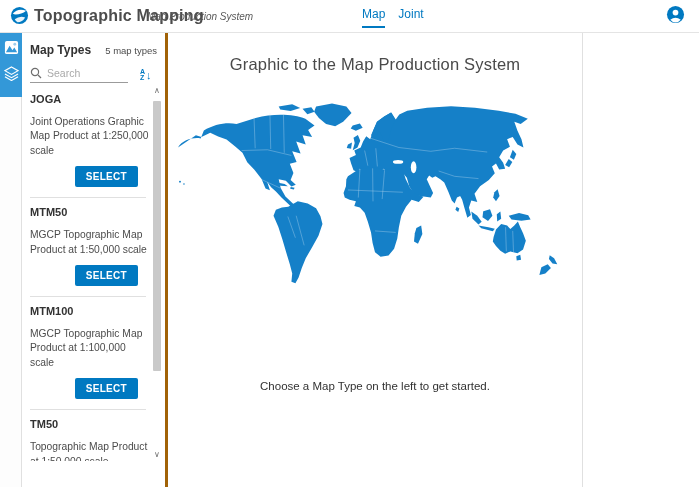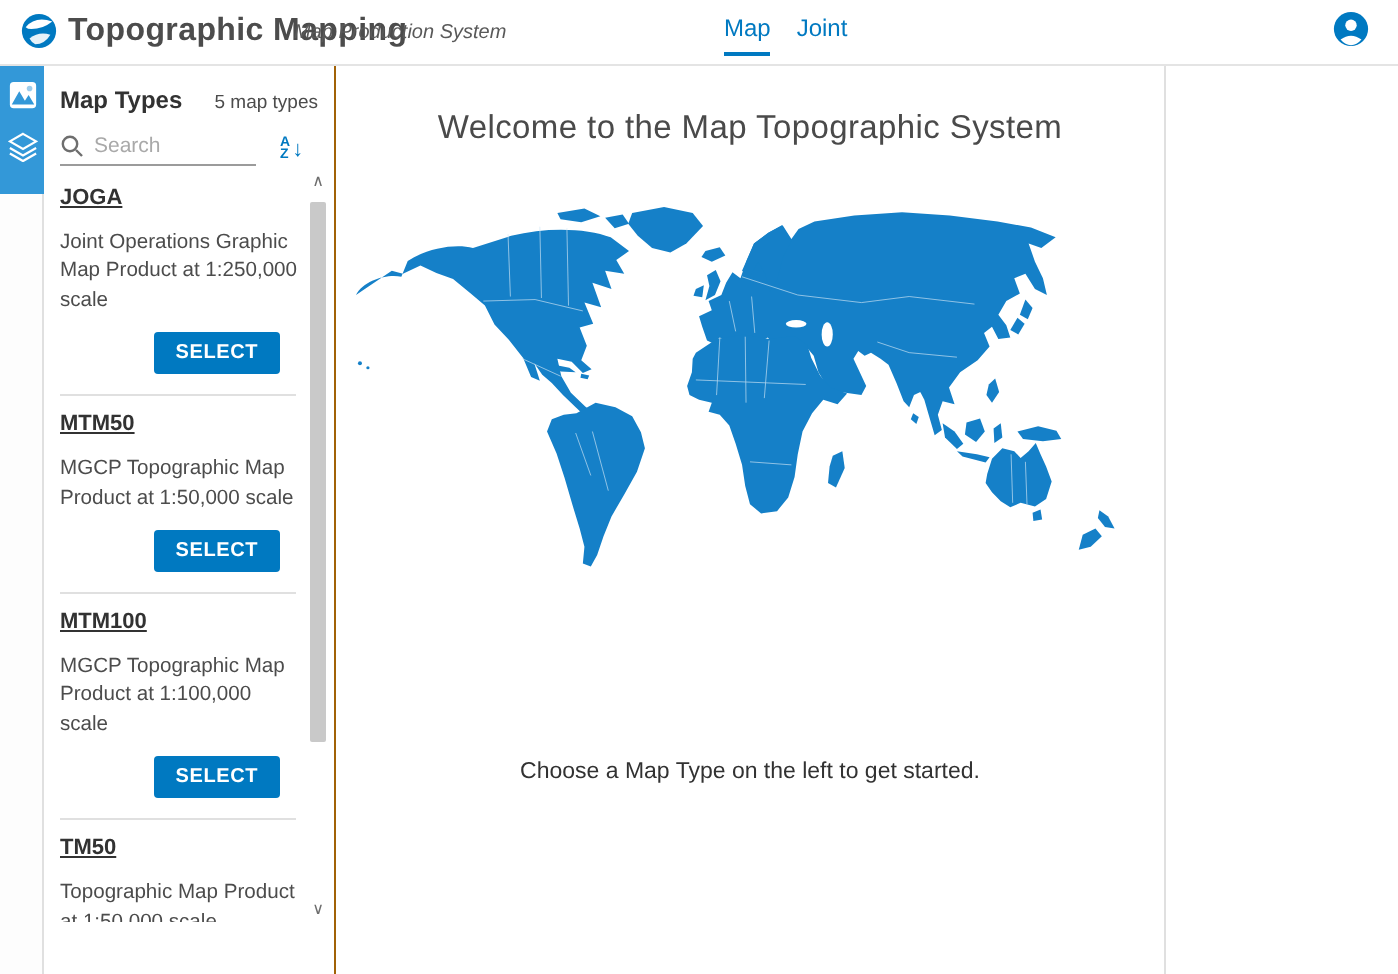--- a/index.html
+++ b/index.html
@@ -24,42 +24,42 @@
   .app-body { position:absolute; top:33px; left:0; right:0; bottom:0; display:flex; }
 
   
   .icon-strip { width:22px; border-right:1px solid #e0e0e0; background:#fdfdfd; }
   .strip-active { width:22px; height:64px; background:#3398d8; display:flex;
                   flex-direction:column; align-items:center; padding-top:6px; gap:10px; }
   .strip-btn { width:16px; height:16px; display:flex; align-items:center;
                justify-content:center; cursor:pointer; }
 
   
-  .sidebar { width:146px; border-right:1px solid #a16207; position:relative;
+  .sidebar { width:146px; border-right:3px solid #a16207; position:relative;
              background:#fff; }
   .sidebar-head { display:flex; justify-content:space-between; align-items:baseline;
                   padding:10px 8px 0 8px; }
   .panel-title { font-size:12px; font-weight:bold; color:#323232; }
   .panel-count { font-size:9.5px; color:#4c4c4c;text-align:right; }
   .search-row { display:flex; align-items:center; padding:10px 8px 15px 8px; }
   .search-box { display:flex; align-items:center; border-bottom:1px solid #9b9b9b;
                 width:98px; padding-bottom:3px; }
   .search-input { border:none; outline:none; width:78px; font-size:10.5px;
                   color:#323232; background:transparent; }
   .search-input::placeholder { color:#a9a9a9; }
   .sort-btn { margin-left:12px; display:flex; align-items:center; cursor:pointer; }
   .sort-letters { display:flex; flex-direction:column; line-height:6.5px;
                   font-size:7px; font-weight:bold; color:#0079c1; }
   .sort-arrow { font-size:11px; color:#0079c1; margin-left:1px; }
 
   
   .type-list { position:absolute; top:52px; left:0; right:15px; bottom:26px;
                overflow:hidden; }
   .type-item { padding:8px 4px 10px 8px; }
-  .type-name { font-size:11px; font-weight:bold; color:#323232;text-decoration:underline; }
+  .type-name { font-size:11px; font-weight:bold; color:#323232; }
   .type-desc { font-size:10.3px; color:#4c4c4c; line-height:1.4; margin-top:10px;
                width:120px; }
   .select-row { text-align:right; margin-top:8px; padding-right:8px; }
   .select-btn { background:#0079c1; color:#fff; border:none; border-radius:2px;
                 font-size:10px; font-weight:bold; padding:5px 11px;
                 font-family:"Liberation Sans", sans-serif; letter-spacing:.3px;
                 cursor:pointer;margin-left:20px; }
   .divider { border-top:1px solid #e0e0e0; margin:0 4px 0 8px; }
 
   
@@ -179,21 +179,21 @@
     </div>
 
     <div class="sb-scroll">
       <div class="sb-arrow up">∧</div>
       <div class="sb-thumb"></div>
       <div class="sb-arrow down">∨</div>
     </div>
   </div>
 
   <div class="main">
-    <div class="welcome">Welcome to the Map Topographic System</div>
+    <div class="welcome">Graphic to the Map Production System</div>
 
     <div class="map-wrap">
       <svg width="398" height="182" viewBox="0 0 1000 480" preserveAspectRatio="none">
         <g fill="#1580c8" stroke="none">
 
           <path d="M5 120 C15 100 45 92 62 96 L70 75 C95 58 130 52 152 58 L200 42 C245 30 295 32 325 44 L348 62 L332 74 L342 92 L318 88 L326 112 L302 104 L313 136 L292 130 L303 158 L286 163 L295 187 L288 206 L301 218 L290 223 L276 208 L258 204 L263 227 L275 249 L293 267 L305 277 L296 283 L281 268 L265 252 L251 236 L239 225 L229 210 L236 233 L225 228 L215 203 L197 179 L179 159 L167 134 L148 117 L127 99 L106 91 L86 81 L64 92 L50 88 Z"></path>
 
           <path d="M258 12 L292 6 L312 16 L288 24 L262 20 Z"></path>
           <path d="M318 18 L340 14 L348 26 L330 32 Z"></path>
 

